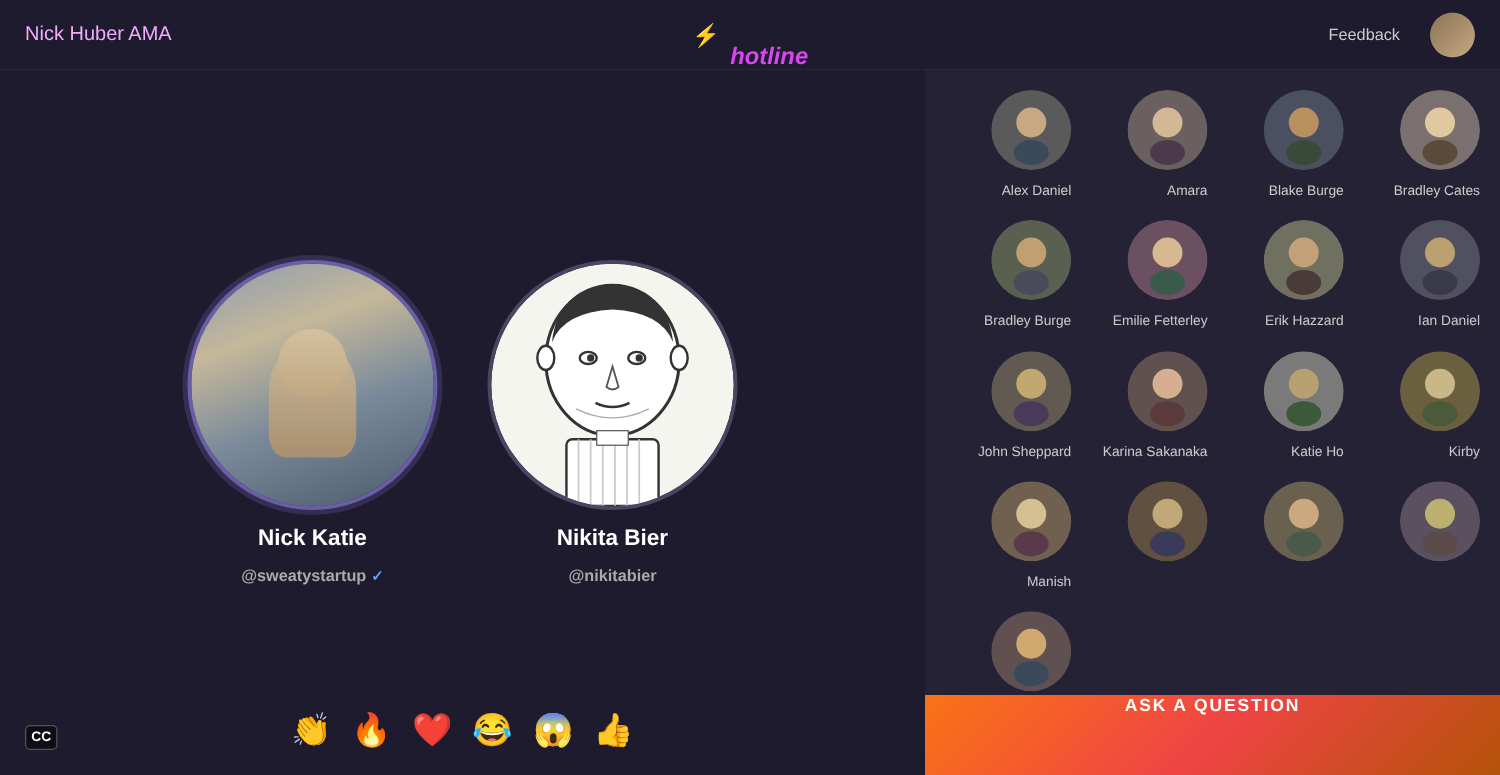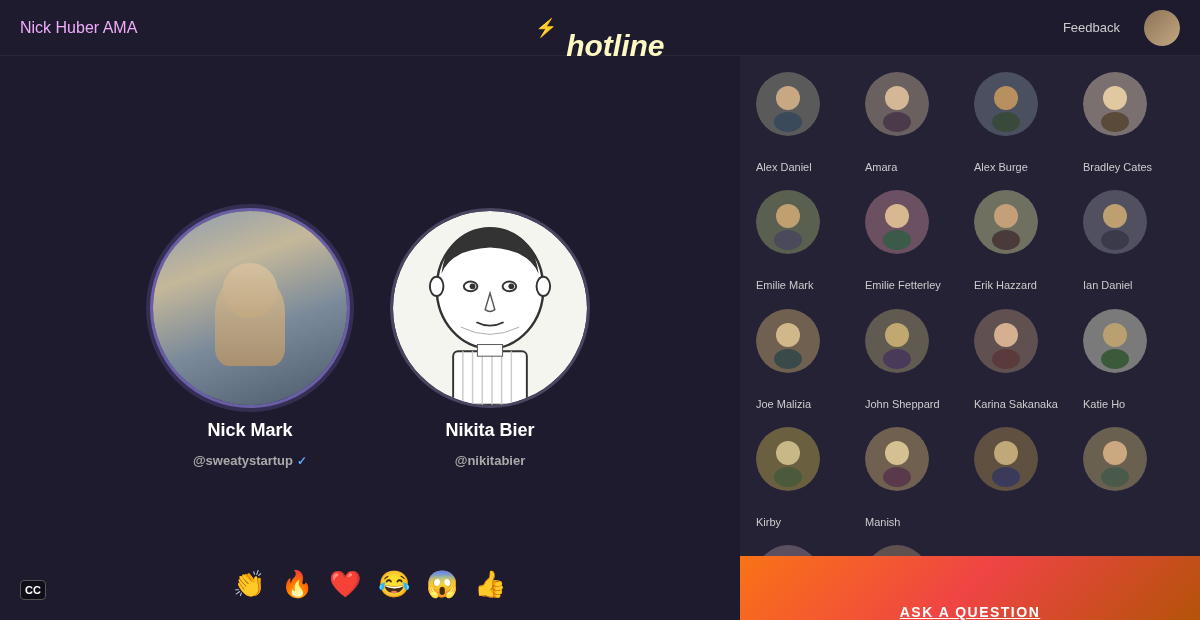--- a/index.html
+++ b/index.html
@@ -32,23 +32,23 @@
     .header-logo {
       display: flex;
       align-items: center;
       gap: 8px;
     }
     .logo-icon {
       color: #f97316;
       font-size: 18px;
     }
     .logo-text {
-      font-size: 30px;
+      font-size: 19px;
       font-weight: 700;
-      color: #fef9c3;
+      color: #d946ef;
       font-style: italic;
       margin-top: 36px;
     }
     .header-right {
       display: flex;
       align-items: center;
       gap: 24px;
     }
     .feedback-btn {
       font-size: 13px;
@@ -232,22 +232,22 @@
 
     .audience-grid {
       display: grid;
       grid-template-columns: repeat(4, 1fr);
       gap: 16px 8px;
     }
 
     .audience-member {
       display: flex;
       flex-direction: column;
-      align-items: flex-start;
-      gap: 24px;
+      align-items: flex-end;
+      gap: 10px;
       cursor: pointer;
     }
 
     .audience-avatar {
       width: 64px;
       height: 64px;
       border-radius: 50%;
       overflow: hidden;
       background: #3a3650;
       display: flex;
@@ -269,24 +269,23 @@
 
     
     .ask-question-bar {
       position: absolute;
       bottom: 0;
       left: 0;
       right: 0;
       height: 64px;
       background: linear-gradient(135deg, #f97316 0%, #ef4444 50%, #b45309 100%);
       display: flex;
-      align-items: flex-end;
+      align-items: flex-start;
       justify-content: center;
       cursor: pointer;
-      text-decoration: underline;
     }
     .ask-question-text {
       font-size: 14px;
       font-weight: 700;
       color: #fff;
       letter-spacing: 1.5px;
     }
 
     
     .audience-panel::-webkit-scrollbar { width: 4px; }
@@ -316,21 +315,21 @@
 
   <div class="video-panel">
     <div class="speakers">
 
       <div class="speaker">
         <div class="speaker-circle active">
           <div class="nick-video">
             
           </div>
         </div>
-        <span class="speaker-name">Nick Mark</span>
+        <span class="speaker-name">Nick Katie</span>
         <span class="speaker-handle">
           <span>@sweatystartup</span>
           <span class="verified-icon">✓</span>
         </span>
       </div>
 
       <div class="speaker">
         <div class="speaker-circle">
           <div class="nikita-avatar">
             <svg viewBox="0 0 200 220" xmlns="http://www.w3.org/2000/svg">
@@ -405,41 +404,41 @@
           <span class="audience-name">Amara</span>
         </div>
         <div class="audience-member">
           <div class="audience-avatar">
             <svg viewBox="0 0 64 64">
               <circle cx="32" cy="32" r="32" fill="#4a5060"></circle>
               <circle cx="32" cy="26" r="12" fill="#b89060"></circle>
               <ellipse cx="32" cy="50" rx="14" ry="10" fill="#3a4a3a"></ellipse>
             </svg>
           </div>
-          <span class="audience-name">Alex Burge</span>
+          <span class="audience-name">Blake Burge</span>
         </div>
         <div class="audience-member">
           <div class="audience-avatar">
             <svg viewBox="0 0 64 64">
               <circle cx="32" cy="32" r="32" fill="#7a7070"></circle>
               <circle cx="32" cy="26" r="12" fill="#e0c8a0"></circle>
               <ellipse cx="32" cy="50" rx="14" ry="10" fill="#5a4a3a"></ellipse>
             </svg>
           </div>
           <span class="audience-name">Bradley Cates</span>
         </div>
         <div class="audience-member">
           <div class="audience-avatar">
             <svg viewBox="0 0 64 64">
               <circle cx="32" cy="32" r="32" fill="#5a6050"></circle>
               <circle cx="32" cy="26" r="12" fill="#c0a070"></circle>
               <ellipse cx="32" cy="50" rx="14" ry="10" fill="#4a4a5a"></ellipse>
             </svg>
           </div>
-          <span class="audience-name">Emilie Mark</span>
+          <span class="audience-name">Bradley Burge</span>
         </div>
         <div class="audience-member">
           <div class="audience-avatar">
             <svg viewBox="0 0 64 64">
               <circle cx="32" cy="32" r="32" fill="#6a5060"></circle>
               <circle cx="32" cy="26" r="12" fill="#d8b890"></circle>
               <ellipse cx="32" cy="50" rx="14" ry="10" fill="#3a5a4a"></ellipse>
             </svg>
           </div>
           <span class="audience-name">Emilie Fetterley</span>
@@ -456,30 +455,20 @@
         </div>
         <div class="audience-member">
           <div class="audience-avatar">
             <svg viewBox="0 0 64 64">
               <circle cx="32" cy="32" r="32" fill="#505060"></circle>
               <circle cx="32" cy="26" r="12" fill="#bca070"></circle>
               <ellipse cx="32" cy="50" rx="14" ry="10" fill="#3a3a4a"></ellipse>
             </svg>
           </div>
           <span class="audience-name">Ian Daniel</span>
-        </div>
-        <div class="audience-member">
-          <div class="audience-avatar">
-            <svg viewBox="0 0 64 64">
-              <circle cx="32" cy="32" r="32" fill="#706050"></circle>
-              <circle cx="32" cy="26" r="12" fill="#d0b88a"></circle>
-              <ellipse cx="32" cy="50" rx="14" ry="10" fill="#3a4a4a"></ellipse>
-            </svg>
-          </div>
-          <span class="audience-name">Joe Malizia</span>
         </div>
         <div class="audience-member">
           <div class="audience-avatar">
             <svg viewBox="0 0 64 64">
               <circle cx="32" cy="32" r="32" fill="#605a50"></circle>
               <circle cx="32" cy="26" r="12" fill="#c0a870"></circle>
               <ellipse cx="32" cy="50" rx="14" ry="10" fill="#4a3a5a"></ellipse>
             </svg>
           </div>
           <span class="audience-name">John Sheppard</span>

